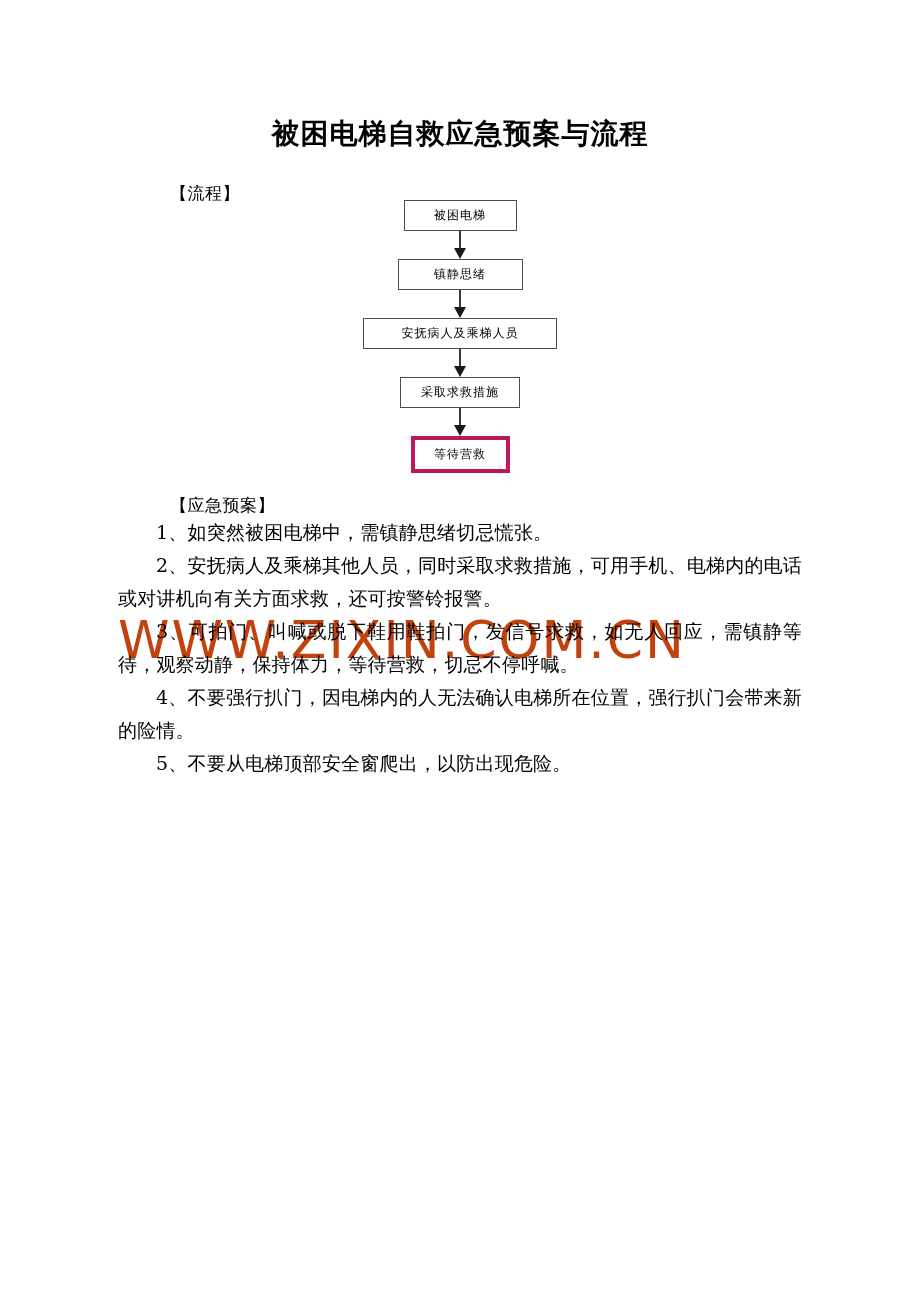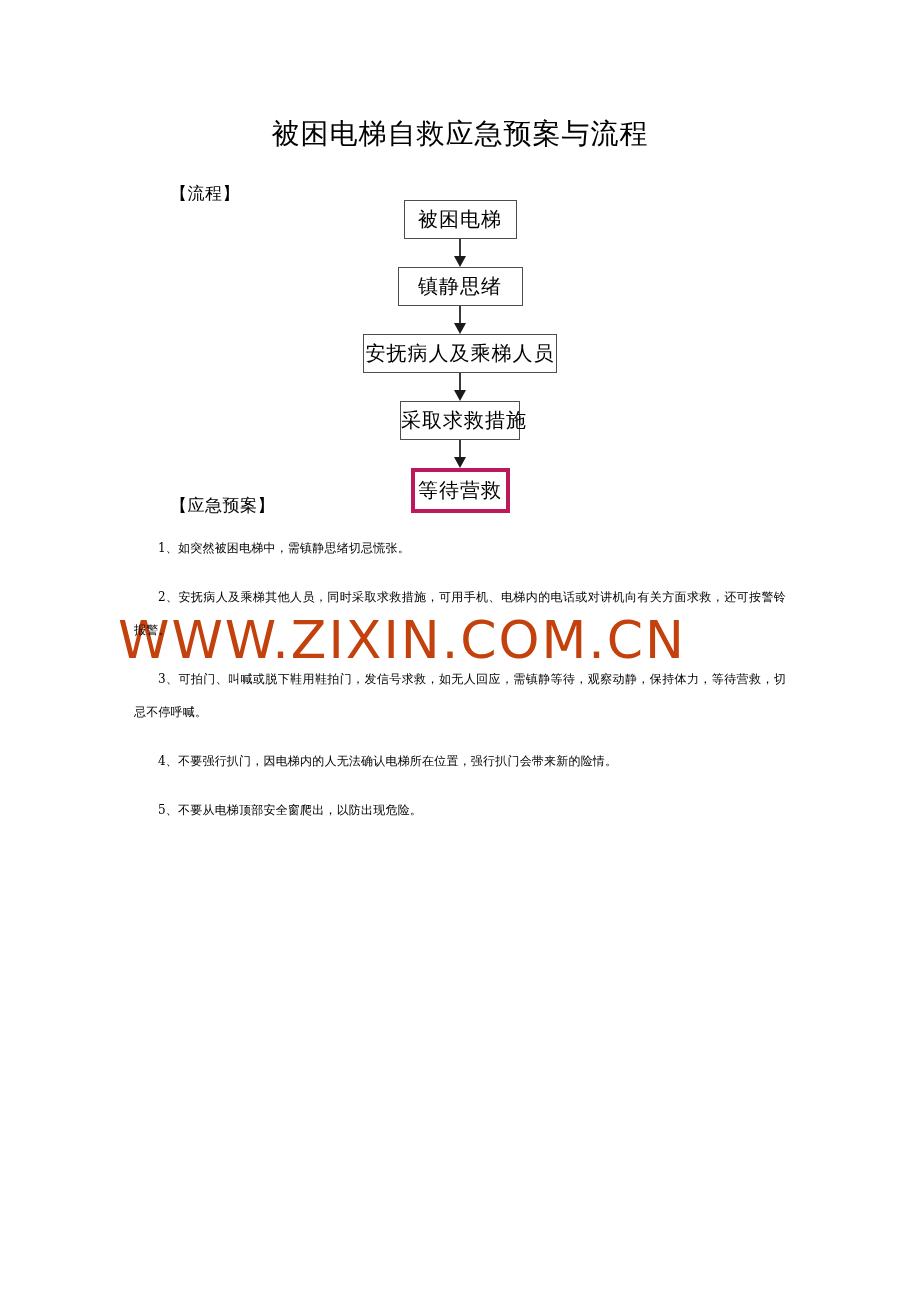--- a/index.html
+++ b/index.html
@@ -41,21 +41,21 @@
   }
 
   
   .doc-title {
     position: absolute;
     left: 0;
     top: 96px;
     width: 920px;
     text-align: center;
     font-size: 28px;
-    font-weight: normal;
+    font-weight: bold;
     letter-spacing: 1px;
     line-height: 38px;
     z-index: 2;
   }
 
   
   .section-heading {
     position: absolute;
     font-size: 17px;
     line-height: 26px;
@@ -74,21 +74,21 @@
     z-index: 2;
   }
   .flow-row {
     display: flex;
     justify-content: center;
     align-items: center;
   }
   .flow-box {
     border: 1px solid #4d4d4d;
     background: #ffffff;
-    font-size: 20px;
+    font-size: 12px;
     line-height: 1;
     letter-spacing: 1px;
     text-align: center;
     padding: 8px 0 9px 0;
     box-sizing: border-box;
     white-space: nowrap;
   }
   .flow-box.thick { border: 4px solid #be185d; }
   .box-w-small  { width: 113px; }
   .box-w-medium { width: 125px; }
@@ -126,27 +126,27 @@
 
   
   .body-text {
     position: absolute;
     left: 118px;
     top: 516px;
     width: 684px;
     z-index: 2;
   }
   .para {
-    font-size: 12px;
+    font-size: 19px;
     line-height: 33px;
     letter-spacing: 0.2px;
     text-align: justify;
     text-justify: inter-ideograph;
     text-indent: 2em;
-    margin: 16px;
+    margin: 0;
   }
 </style>
 </head>
 <body>
 
 <div class="page">
 
   <div class="watermark">WWW.ZIXIN.COM.CN</div>
 
   <h1 class="doc-title">被困电梯自救应急预案与流程</h1>

